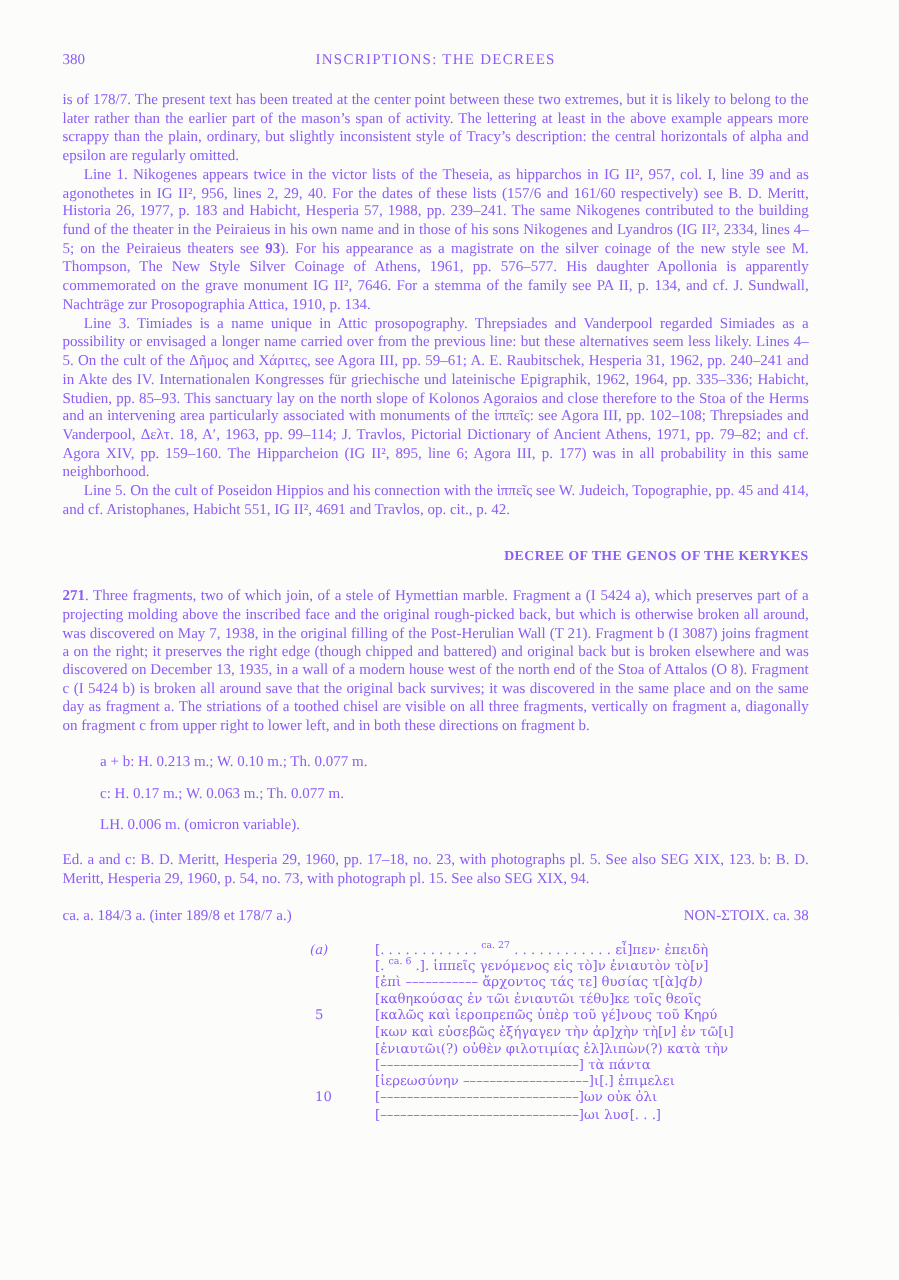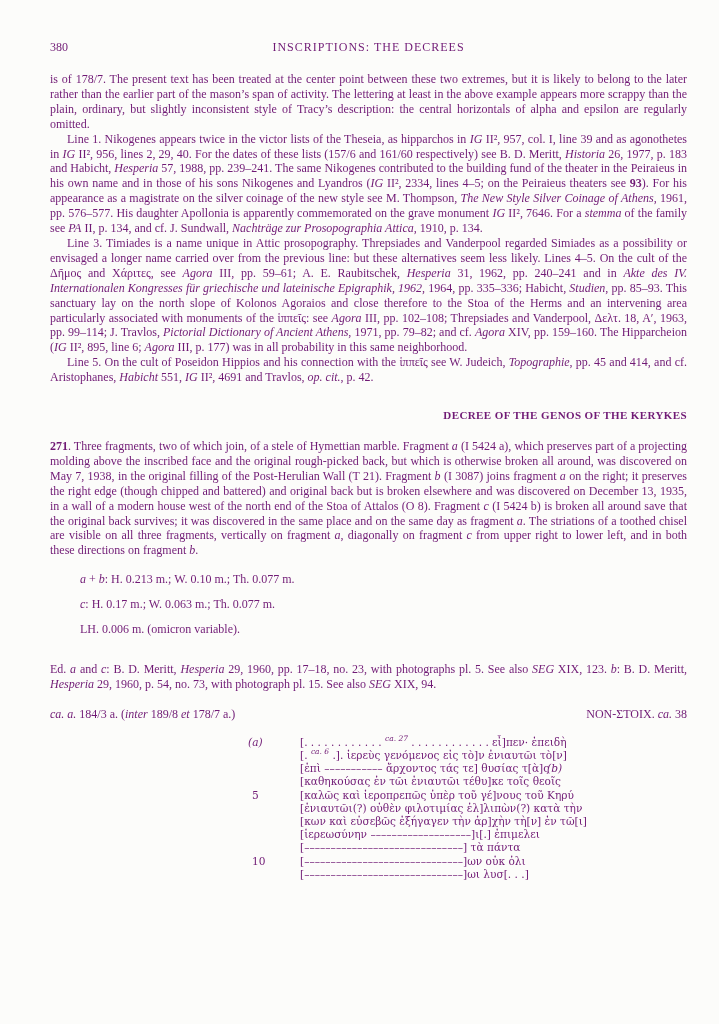--- a/index.html
+++ b/index.html
@@ -1,39 +1,39 @@
 <!DOCTYPE html>
 <html><head>
 <meta charset="utf-8">
 <style>
   html, body { margin:0; padding:0; background:#e9e9e6; }
   .page {
     width:719px; height:1024px; margin:0 auto; background:#fcfcfa;
-    color:#701a75; position:relative; overflow:hidden;
+    color:#8b5cf6; position:relative; overflow:hidden;
     font-family:"Liberation Serif","DejaVu Serif",serif;
     font-size:12px;
-    padding:40px 32px 0 50px;
+    padding:40px 72px 0 50px;
     box-sizing:border-box;
   }
   .header { position:relative; text-align:center; height:15px; margin-bottom:17px; }
   .page-num { position:absolute; left:0; top:0; }
   .running-title { letter-spacing:1px; }
   p { margin:0; line-height:14.9px; }
   .just { text-align:justify; }
   .indent { text-indent:17px; }
-  .it { font-style:italic; }
+  .it { }
   .bd { font-weight:bold; }
   .sup { vertical-align:super; font-size:7.5px; line-height:0; }
   h2.section-heading {
     font-size:11px; font-weight:700; text-align:right;
     margin:24px 0 18px; letter-spacing:0.4px;
   }
   .meas { margin:10px 0 0 30px; }
   .meas.first { margin-top:14px; }
-  .ed { margin-top:25px; }
+  .ed { margin-top:13px; }
   .dateline { margin-top:15px; display:flex; justify-content:space-between;gap:30px; }
   .inscription { margin-top:14px; position:relative; font-family:"DejaVu Serif",serif; font-size:10.6px; }
   .insc-row { position:relative; padding-left:250px; height:13.2px; line-height:13.2px; white-space:nowrap; }
   .insc-label { position:absolute; left:198px; font-style:italic; }
   .insc-num { position:absolute; left:202px; }
   .insc-right { position:absolute; left:497px; font-style:italic; }
 </style>
 </head>
 <body>
 
@@ -67,21 +67,21 @@
   <div class="inscription">
     <div class="insc-row">
       <span class="insc-label">(a)</span>
       <span class="insc-num"></span>
       <span class="insc-text"><span>[. . . . . . . . . . . . </span><span class="it sup">ca. 27</span><span> . . . . . . . . . . . . εἶ]πεν· ἐπειδὴ</span></span>
       <span class="insc-right"></span>
     </div>
     <div class="insc-row">
       <span class="insc-label"></span>
       <span class="insc-num"></span>
-      <span class="insc-text"><span>[. </span><span class="it sup">ca. 6</span><span> .]. ἱερεὺς γενόμενος εἰς τὸ]ν ἐνιαυτῶι τὸ[ν]</span></span>
+      <span class="insc-text"><span>[. </span><span class="it sup">ca. 6</span><span> .]. ἱππεῖς γενόμενος εἰς τὸ]ν ἐνιαυτὸν τὸ[ν]</span></span>
       <span class="insc-right"></span>
     </div>
     <div class="insc-row">
       <span class="insc-label"></span>
       <span class="insc-num"></span>
       <span class="insc-text"><span>[ἐπὶ ––––––––––– ἄρχοντος τάς τε] θυσίας τ[ὰ]ς</span></span>
       <span class="insc-right">(b)</span>
     </div>
     <div class="insc-row">
       <span class="insc-label"></span>
@@ -91,39 +91,39 @@
     </div>
     <div class="insc-row">
       <span class="insc-label"></span>
       <span class="insc-num">5</span>
       <span class="insc-text"><span>[καλῶς καὶ ἱεροπρεπῶς ὑπὲρ τοῦ γέ]νους τοῦ Κηρύ</span></span>
       <span class="insc-right"></span>
     </div>
     <div class="insc-row">
       <span class="insc-label"></span>
       <span class="insc-num"></span>
+      <span class="insc-text"><span>[κων καὶ εὐσεβῶς ἐξήγαγεν τὴν ἀρ]χὴν τὴ[ν] ἐν τῶ[ι]</span></span>
+      <span class="insc-right"></span>
+    </div>
+    <div class="insc-row">
+      <span class="insc-label"></span>
+      <span class="insc-num"></span>
       <span class="insc-text"><span>[ἐνιαυτῶι(?) οὐθὲν φιλοτιμίας ἐλ]λιπὼν(?) κατὰ τὴν</span></span>
       <span class="insc-right"></span>
     </div>
     <div class="insc-row">
       <span class="insc-label"></span>
       <span class="insc-num"></span>
-      <span class="insc-text"><span>[κων καὶ εὐσεβῶς ἐξήγαγεν τὴν ἀρ]χὴν τὴ[ν] ἐν τῶ[ι]</span></span>
+      <span class="insc-text"><span>[––––––––––––––––––––––––––––––] τὰ πάντα</span></span>
       <span class="insc-right"></span>
     </div>
     <div class="insc-row">
       <span class="insc-label"></span>
       <span class="insc-num"></span>
       <span class="insc-text"><span>[ἱερεωσύνην –––––––––––––––––––]ι[.] ἐπιμελει</span></span>
-      <span class="insc-right"></span>
-    </div>
-    <div class="insc-row">
-      <span class="insc-label"></span>
-      <span class="insc-num"></span>
-      <span class="insc-text"><span>[––––––––––––––––––––––––––––––] τὰ πάντα</span></span>
       <span class="insc-right"></span>
     </div>
     <div class="insc-row">
       <span class="insc-label"></span>
       <span class="insc-num">10</span>
       <span class="insc-text"><span>[––––––––––––––––––––––––––––––]ων οὐκ ὀλι</span></span>
       <span class="insc-right"></span>
     </div>
     <div class="insc-row">
       <span class="insc-label"></span>

